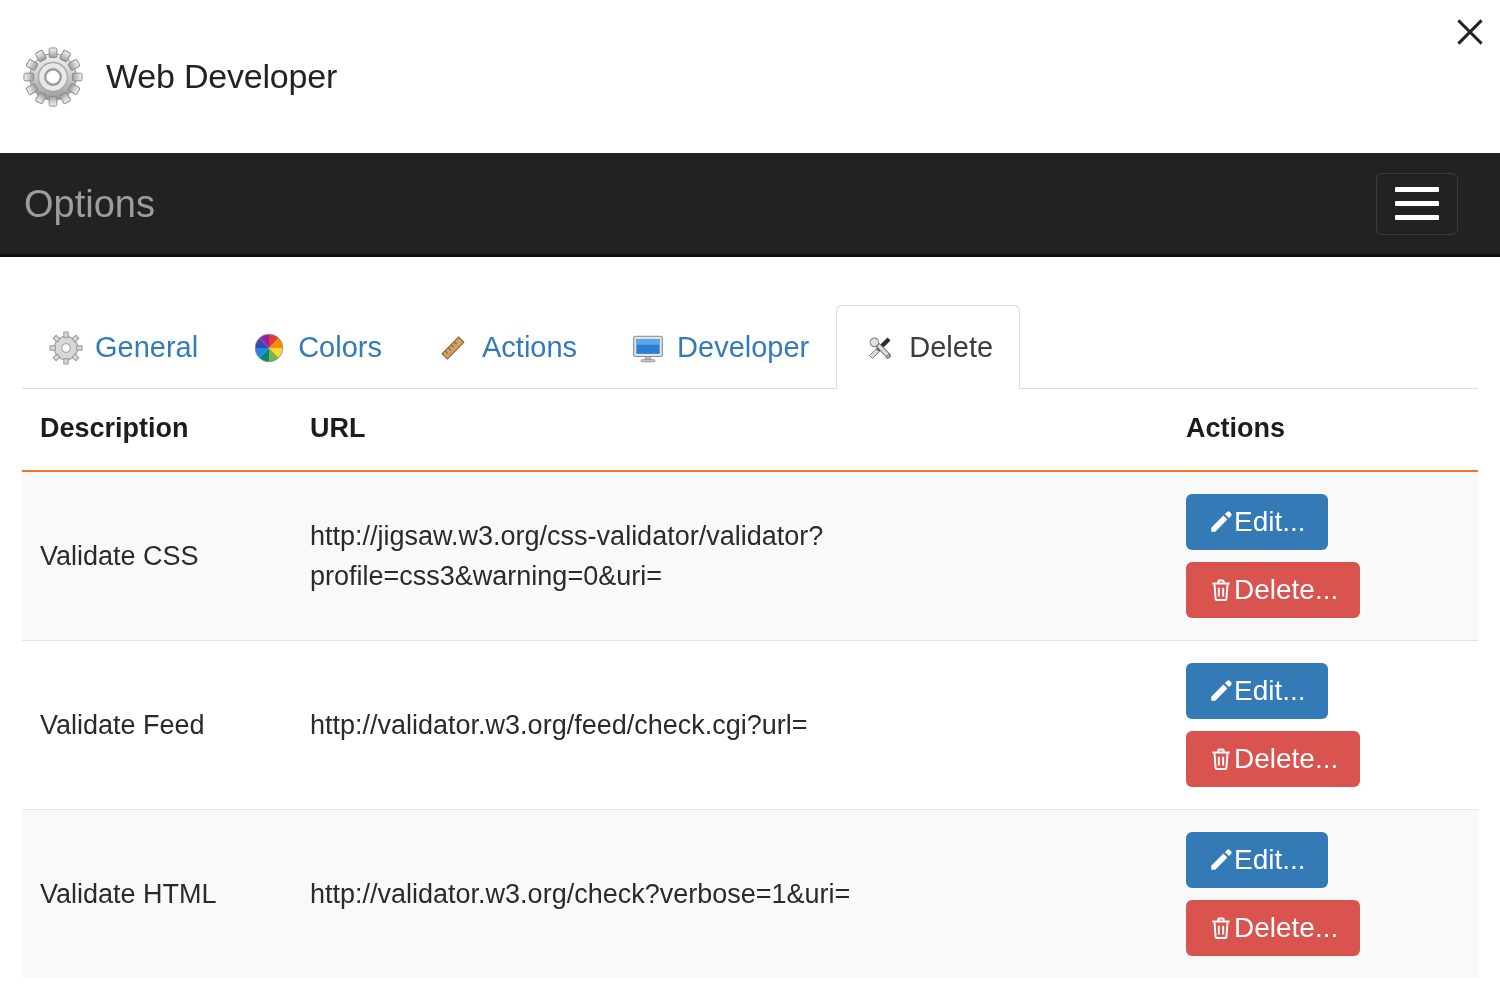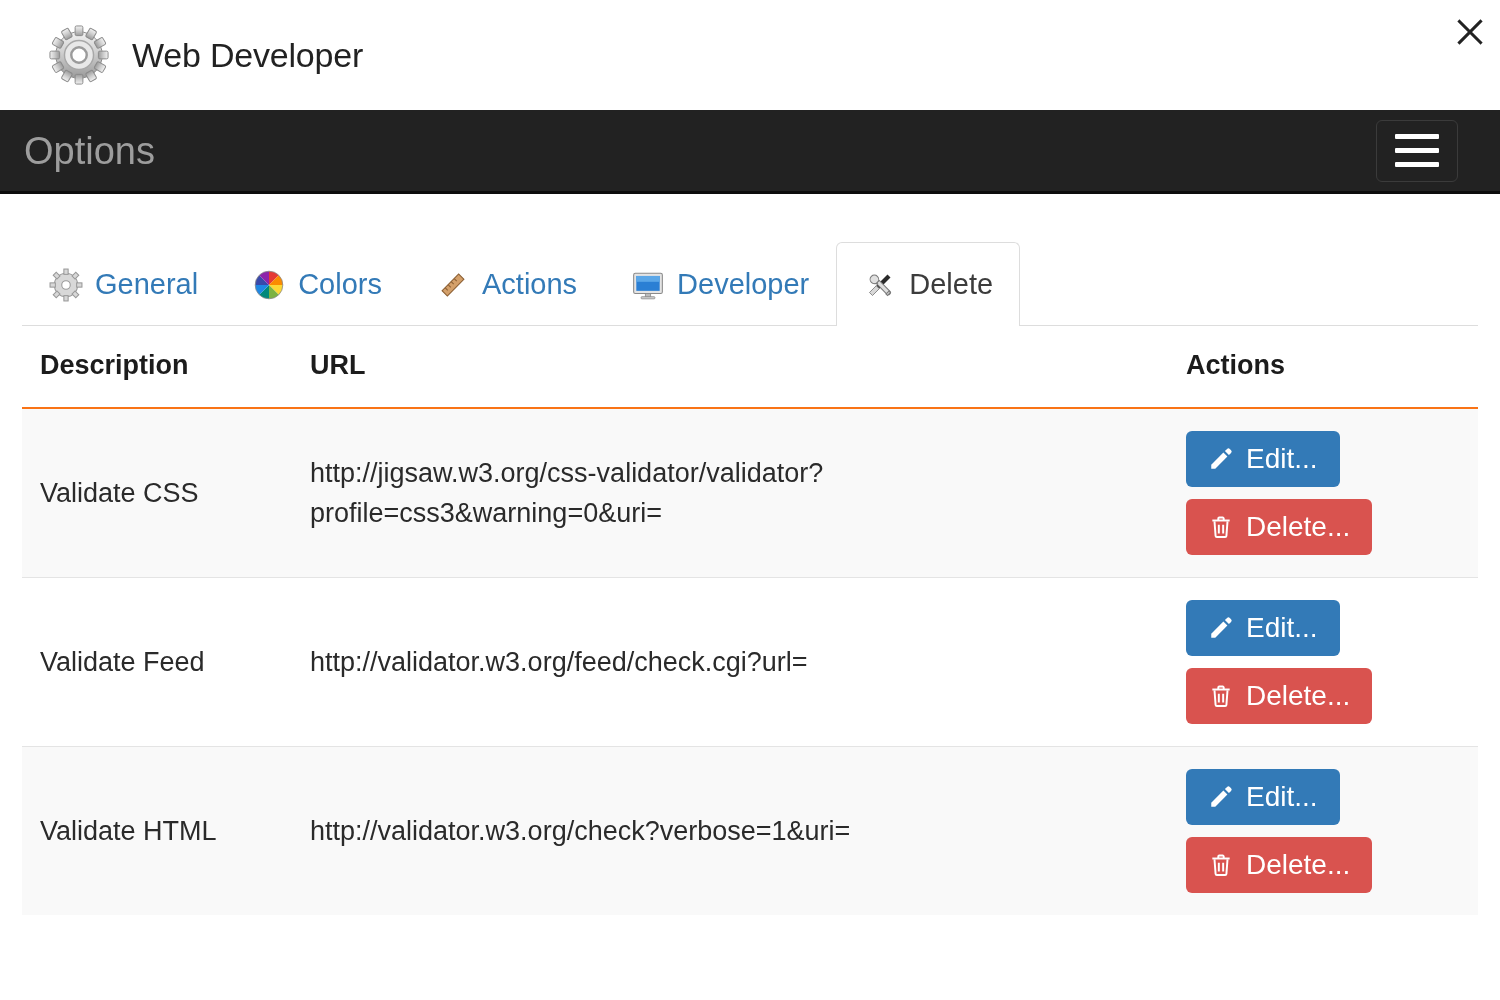--- a/index.html
+++ b/index.html
@@ -8,45 +8,45 @@
     width: 1500px; height: 1000px;
     background: #ffffff;
     font-family: "Liberation Sans", sans-serif;
     overflow: hidden;
   }
   #root { position: relative; width: 1500px; height: 1000px; background:#fff; }
 
   
   .app-header {
     position: relative;
-    height: 110px;
+    height: 153px;
     background: #ffffff;
     display: flex;
     align-items: center;
-    padding-left: 48px;
+    padding-left: 22px;
   }
   .app-logo { width: 62px; height: 62px; flex: 0 0 62px; margin-right: 22px; }
   .app-title {
     font-size: 34px;
     color: #222222;
     letter-spacing: -0.2px;
     font-weight: 400;
   }
   .close-btn {
     position: absolute;
     top: 10px; right: 8px;
     width: 44px; height: 44px;
     display: flex; align-items: center; justify-content: center;
     cursor: pointer;
     background: none; border: none; padding: 0;
   }
 
   
   .navbar {
-    height: 84px;
+    height: 104px;
     background: #222222;
     border-bottom: 3px solid #0c0c0c;
     display: flex;
     align-items: center;
     padding: 0 42px 0 24px;
     position: relative;
   }
   .navbar-brand {
     font-size: 38px;
     color: #9d9d9d;
@@ -136,21 +136,20 @@
     line-height: 1.5;
     word-break: break-word;
   }
   table.tools-table tbody tr:nth-child(odd) { background: #f9f9f9; }
   table.tools-table tbody tr:nth-child(even) { background: #ffffff; }
   .td-actions { text-align: left; }
 
   .btn {
     display: inline-flex;
     align-items: center;
-    gap: 12px;
     border: none;
     border-radius: 6px;
     color: #ffffff;
     font-size: 28px;
     font-family: "Liberation Sans", sans-serif;
     padding: 14px 22px;
     cursor: pointer;
     line-height: 1;
     white-space: nowrap;
   }

